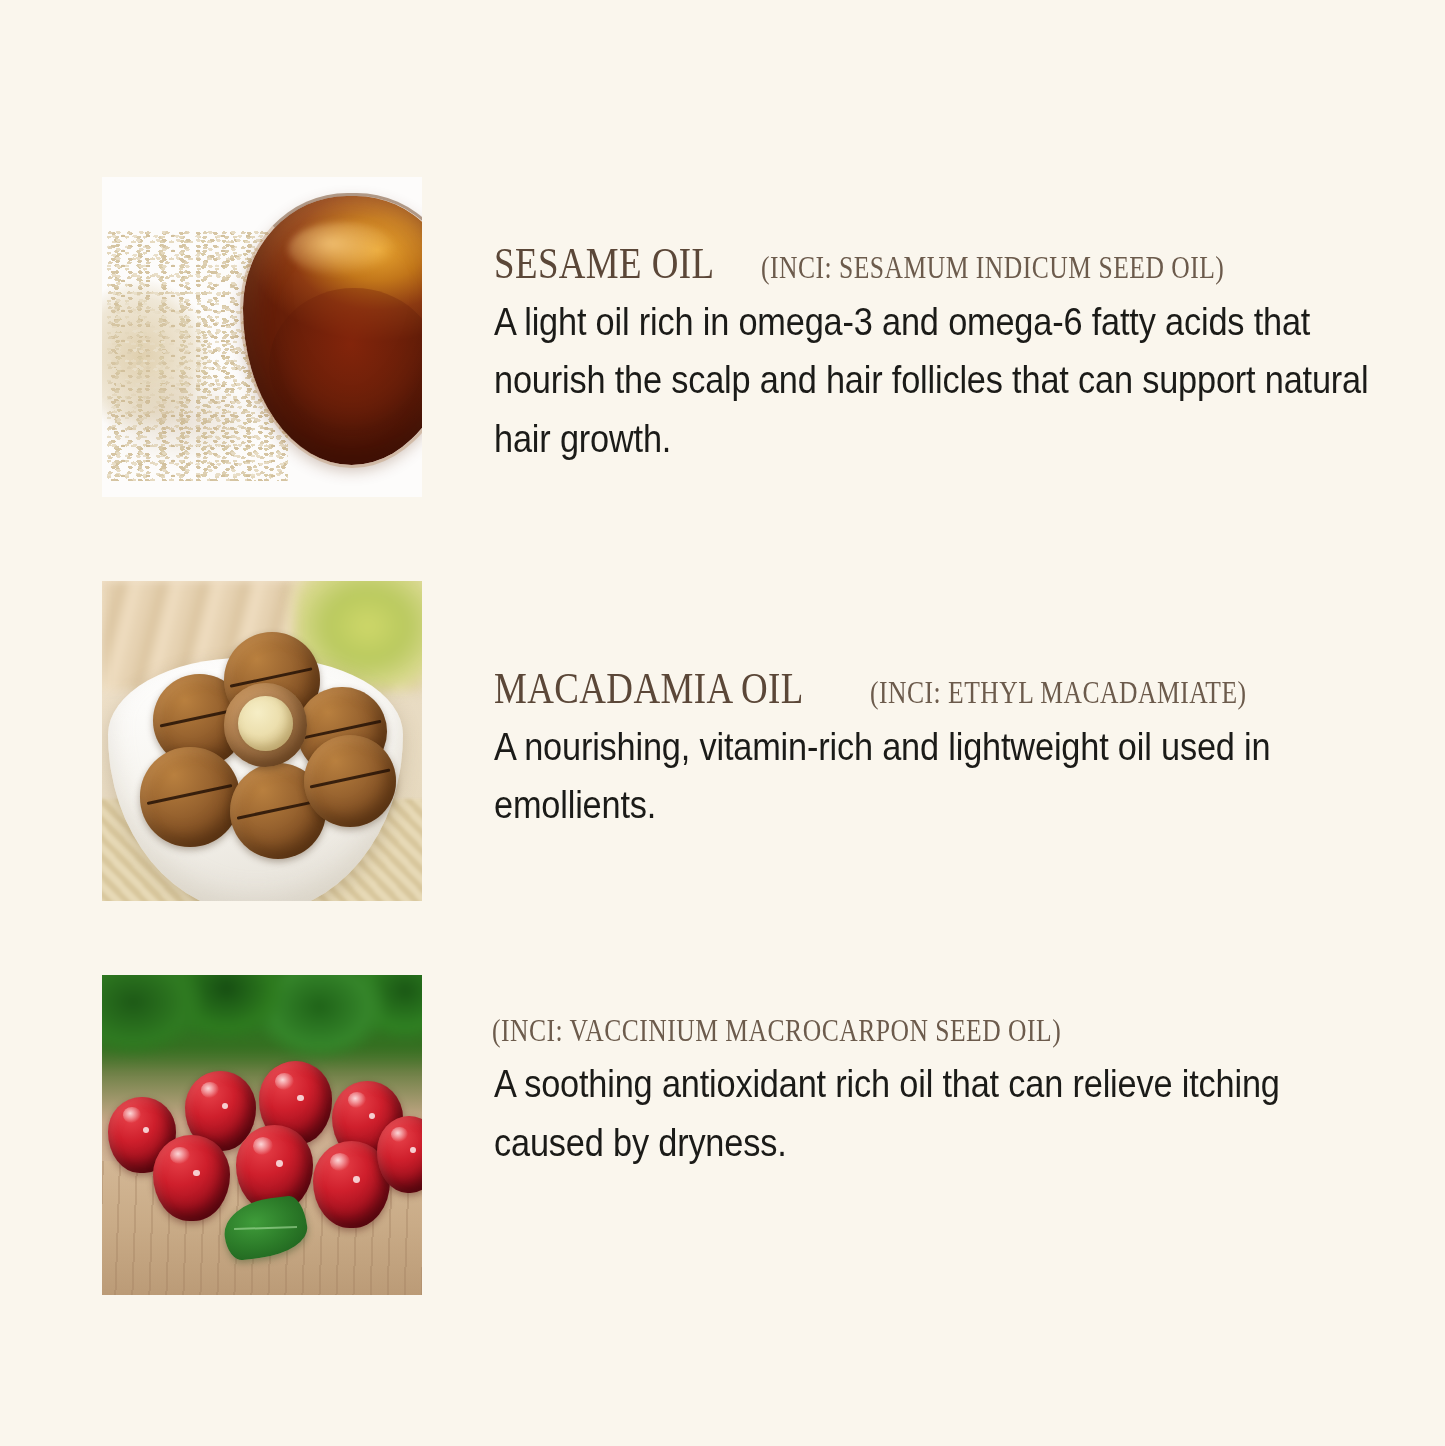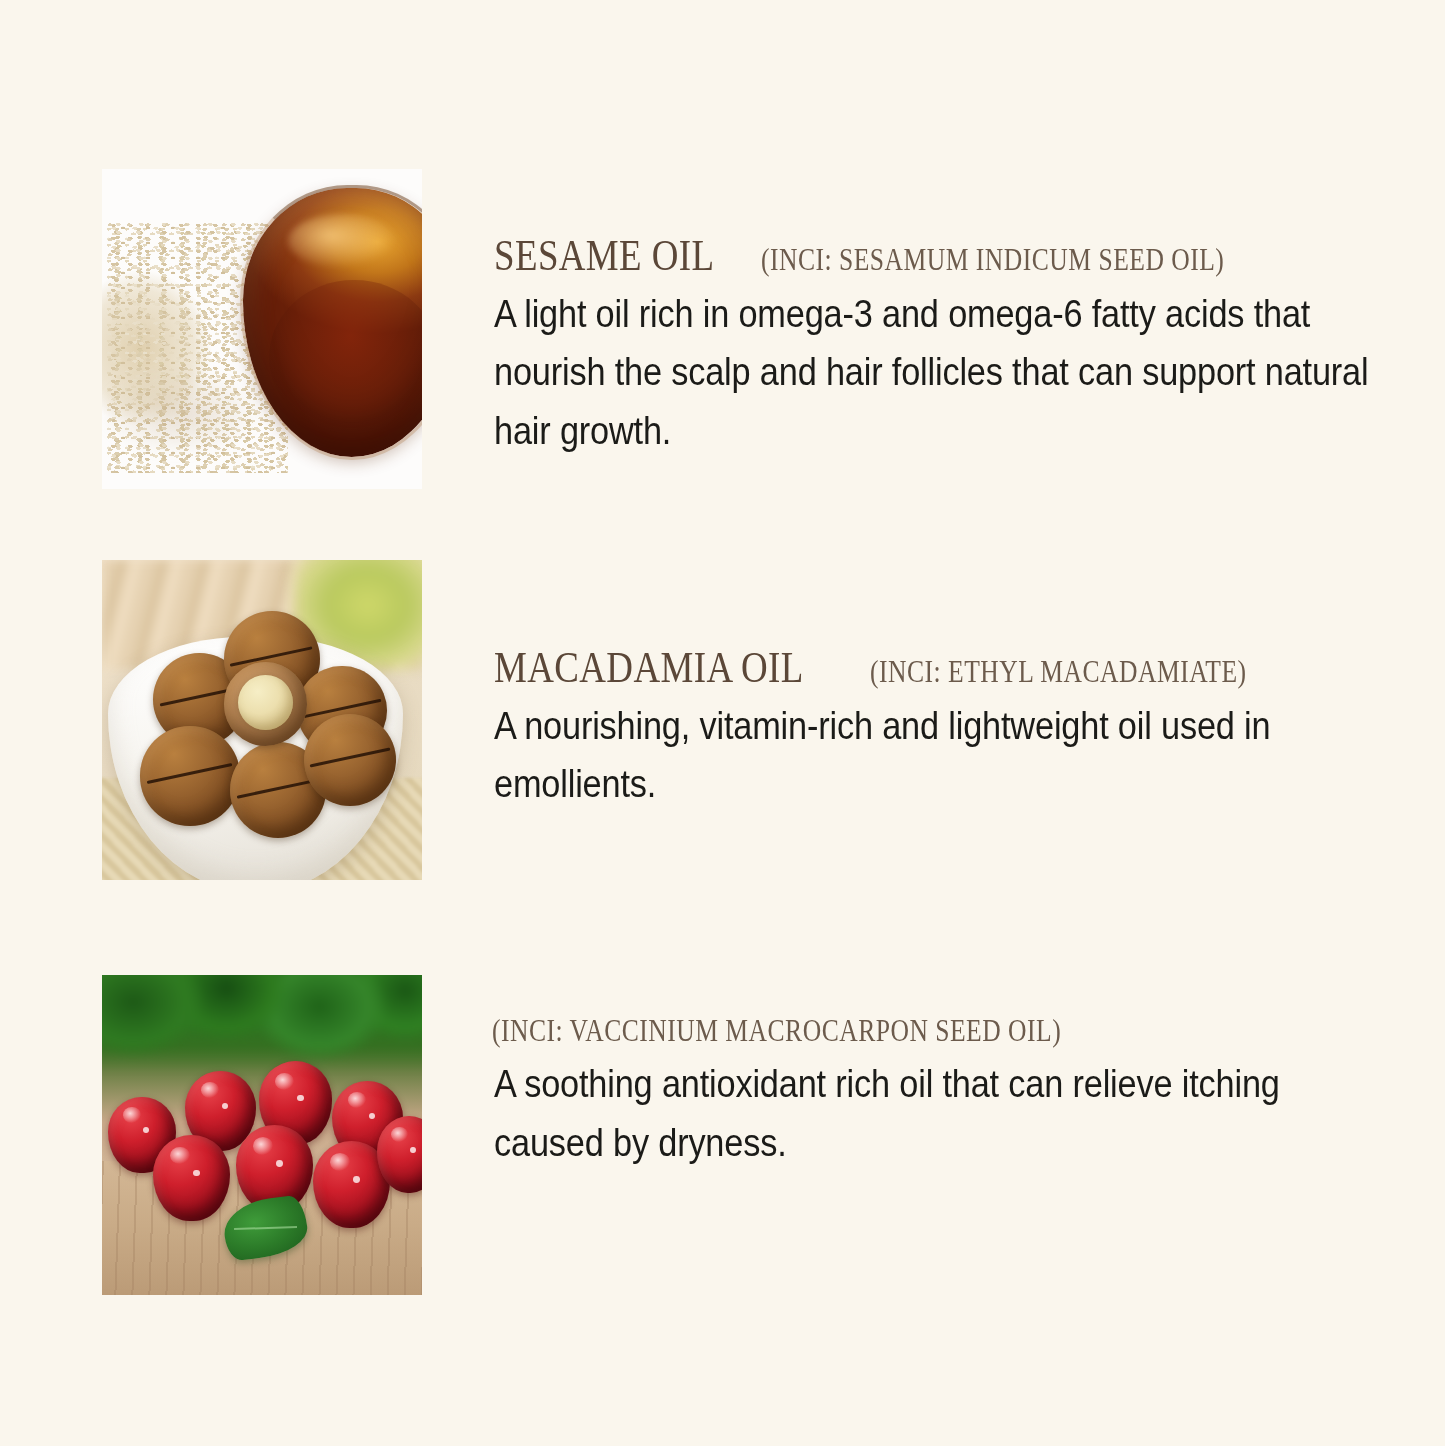--- a/index.html
+++ b/index.html
@@ -8,22 +8,22 @@
   body {
     background:#faf6ed;
     font-family:"Liberation Sans", sans-serif;
     overflow:hidden;
     position:relative;
   }
 
   .page { position:relative; width:1445px; height:1446px; }
 
   .section { position:absolute; left:0; width:1445px; }
-  #sec-1 { top:169px; height:320px; }
-  #sec-2 { top:560px; height:320px; }
+  #sec-1 { top:177px; height:320px; }
+  #sec-2 { top:581px; height:320px; }
   #sec-3 { top:975px; height:318px; }
 
   
   .photo {
     position:absolute; left:102px; top:0;
     width:320px; height:320px;
     overflow:hidden;
     background:#fff;
   }
 

